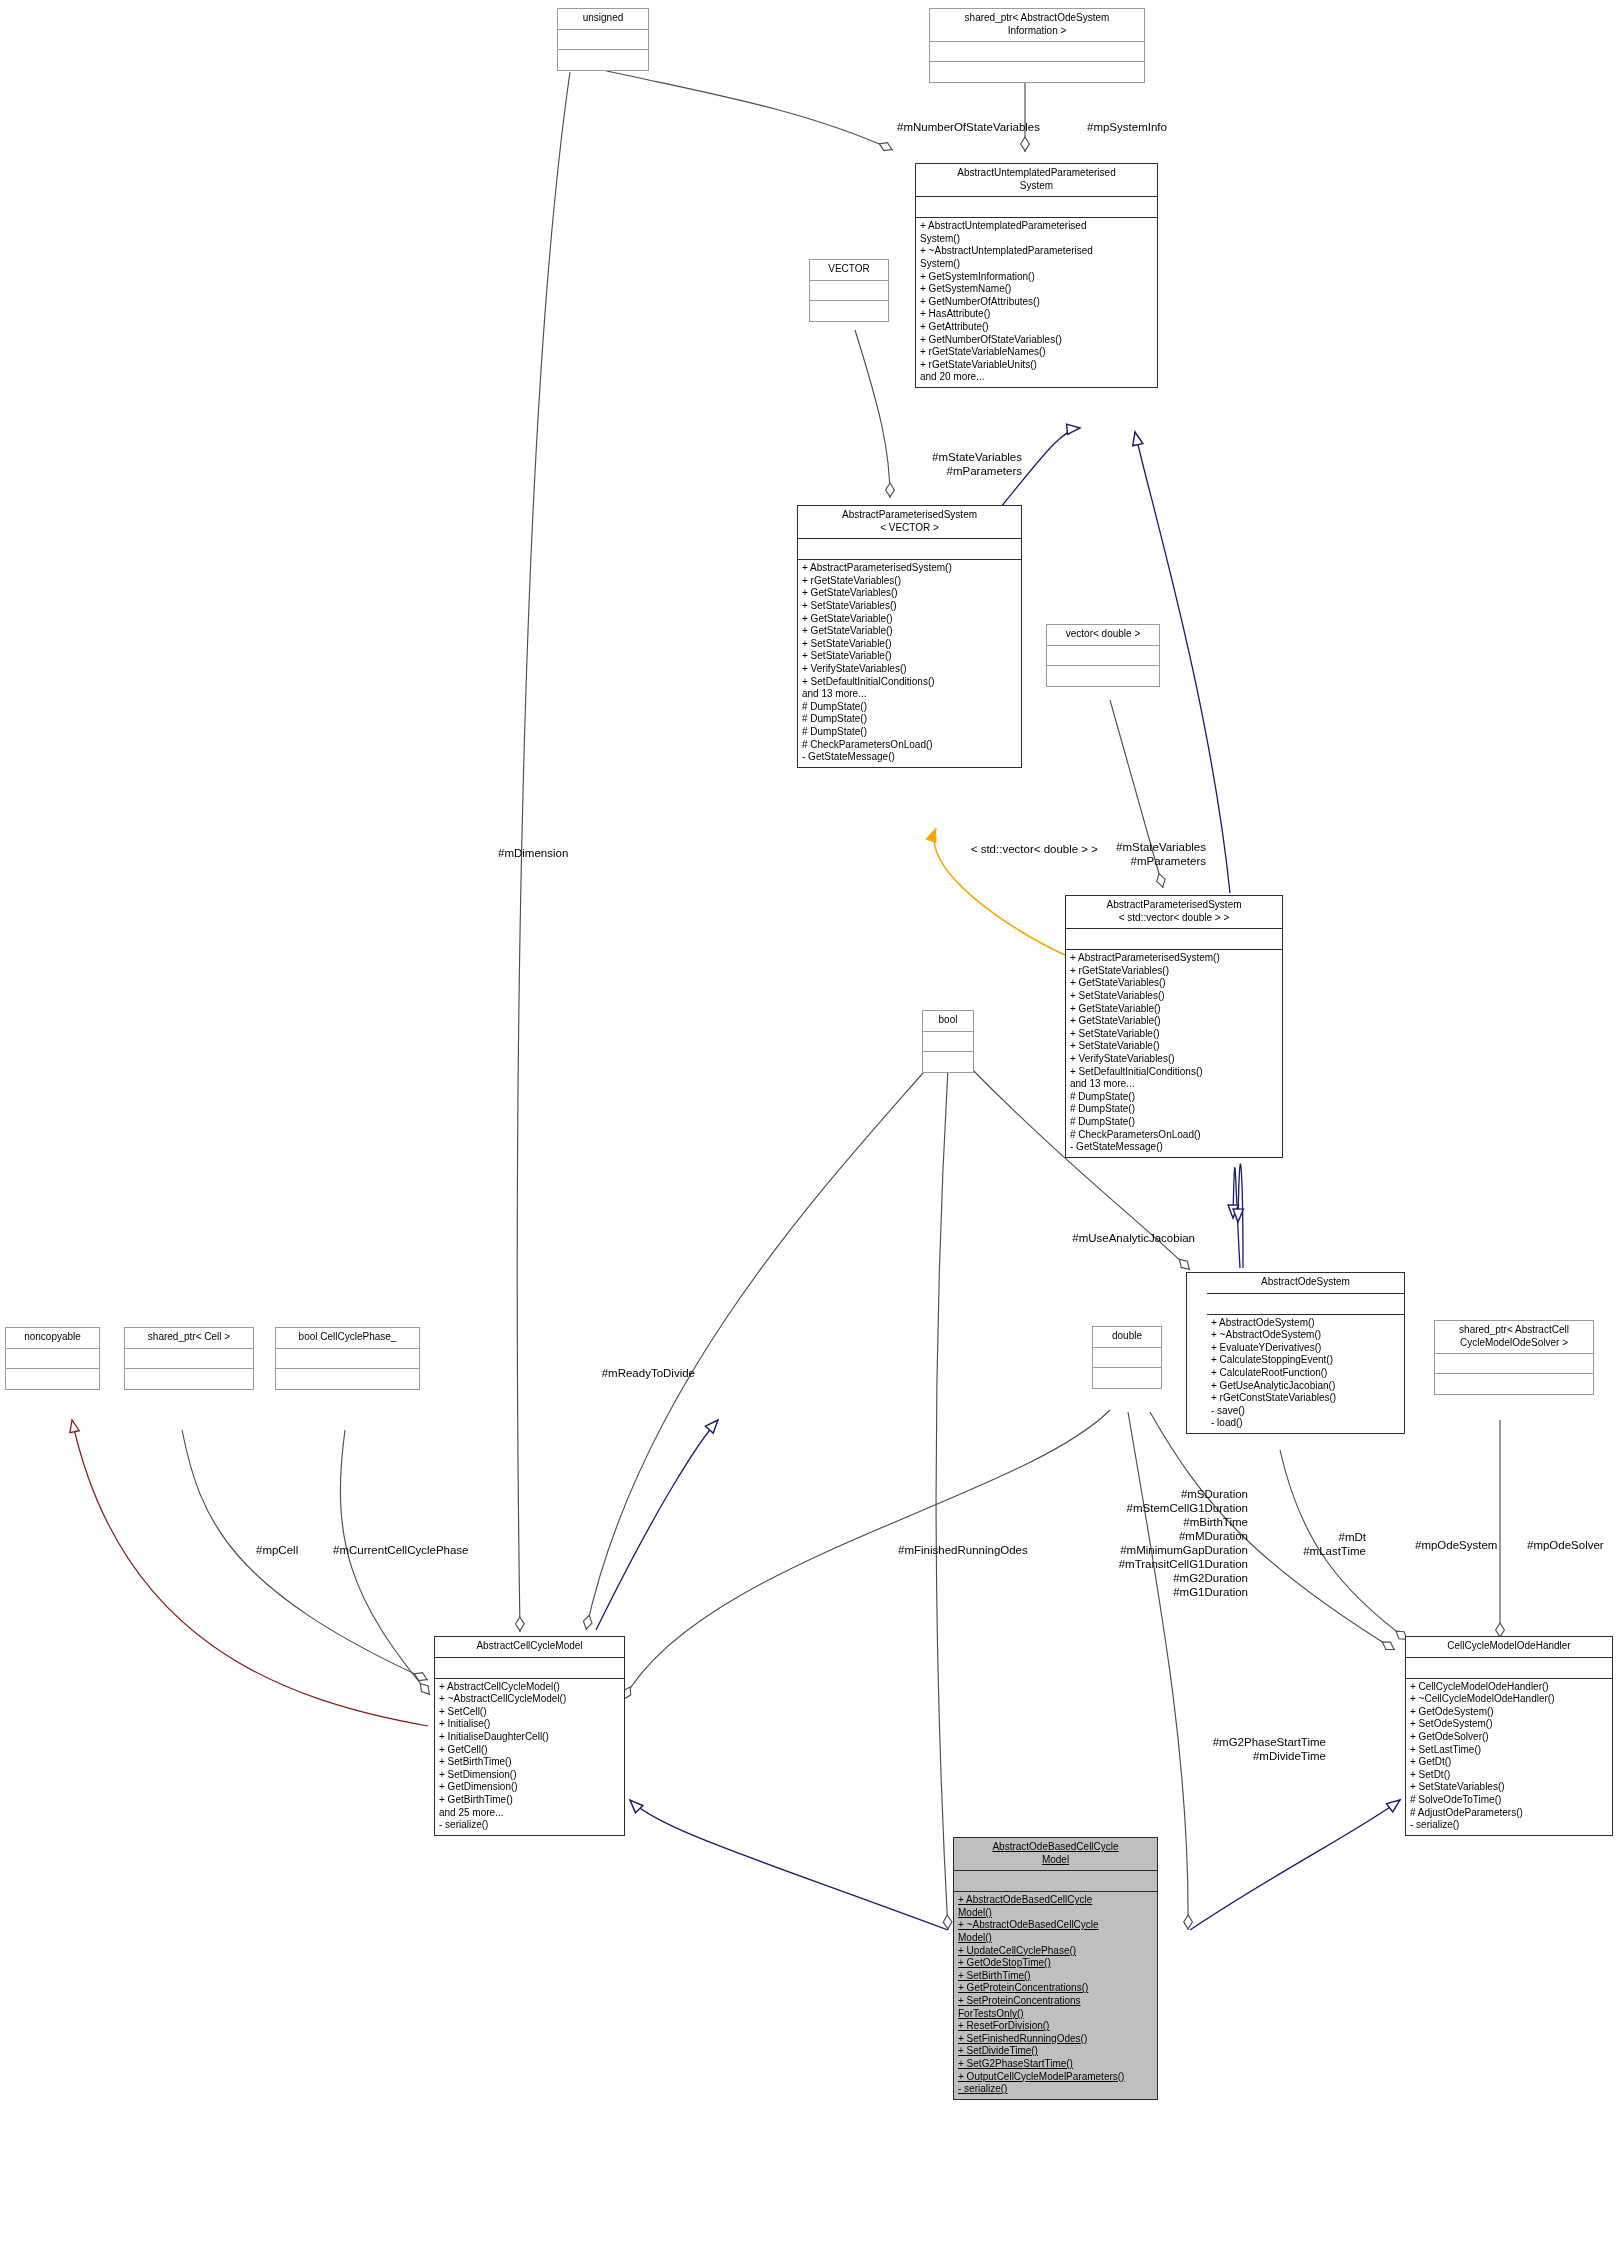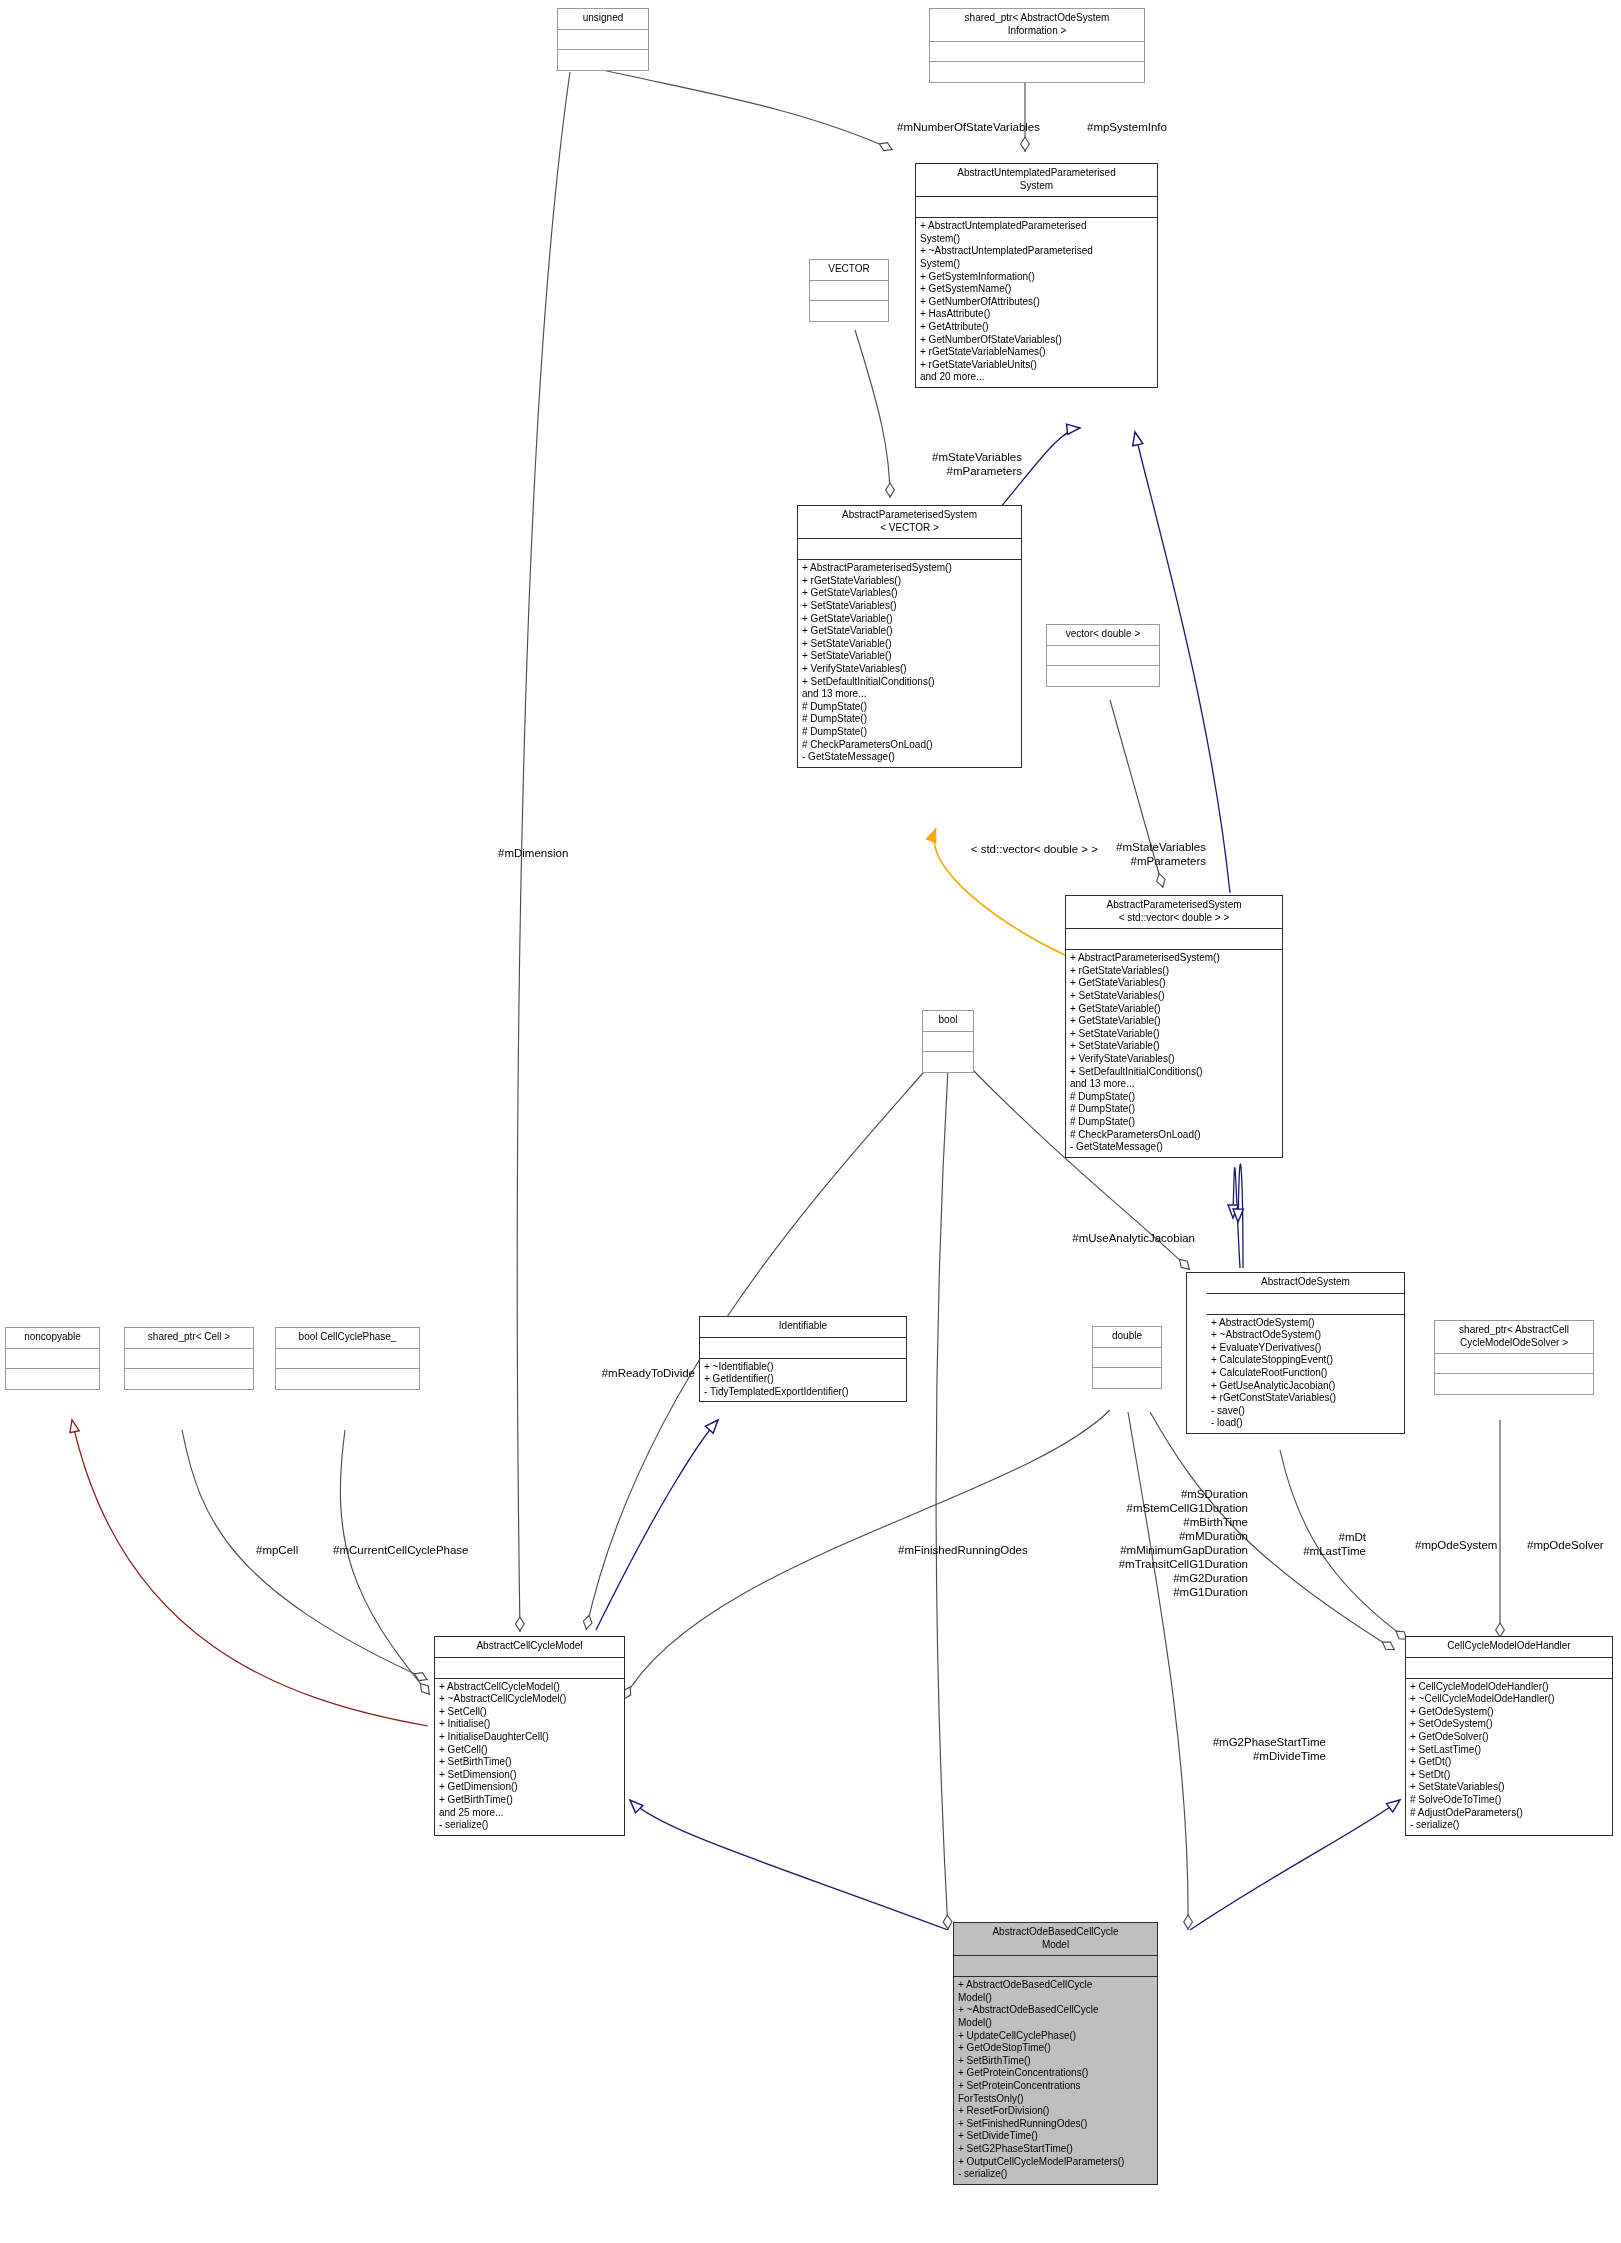--- a/index.html
+++ b/index.html
@@ -280,29 +280,20 @@
     <div class="attrs"></div>
     <div class="ops"></div>
   </div>
 
   <div class="node stub light" style="left:275px; top:1327px; width:145px;">
     <div class="title">bool CellCyclePhase_</div>
     <div class="attrs"></div>
     <div class="ops"></div>
   </div>
 
-  <div class="node" style="left:699px; top:1316px; width:208px;">
-    <div class="title">Identifiable</div>
-    <div class="attrs"></div>
-    <div class="ops">
-        <div>+ ~Identifiable()</div>
-        <div>+ GetIdentifier()</div>
-        <div>- TidyTemplatedExportIdentifier()</div>
-      </div>
-  </div>
 
   <div class="node stub light" style="left:1434px; top:1320px; width:160px;">
     <div class="title">shared_ptr&lt; AbstractCell
 CycleModelOdeSolver &gt;</div>
     <div class="attrs"></div>
     <div class="ops"></div>
   </div>
 
   <div class="node" style="left:434px; top:1636px; width:191px;">
     <div class="title">AbstractCellCycleModel</div>
@@ -335,21 +326,21 @@
         <div>+ SetLastTime()</div>
         <div>+ GetDt()</div>
         <div>+ SetDt()</div>
         <div>+ SetStateVariables()</div>
         <div># SolveOdeToTime()</div>
         <div># AdjustOdeParameters()</div>
         <div>- serialize()</div>
       </div>
   </div>
 
-  <div class="node grey" style="left:953px; top:1922px; width:205px;">
+  <div class="node grey" style="left:953px; top:1837px; width:205px;text-decoration:underline;">
     <div class="title">AbstractOdeBasedCellCycle
 Model</div>
     <div class="attrs"></div>
     <div class="ops">
         <div>+ AbstractOdeBasedCellCycle</div>
         <div>Model()</div>
         <div>+ ~AbstractOdeBasedCellCycle</div>
         <div>Model()</div>
         <div>+ UpdateCellCyclePhase()</div>
         <div>+ GetOdeStopTime()</div>

